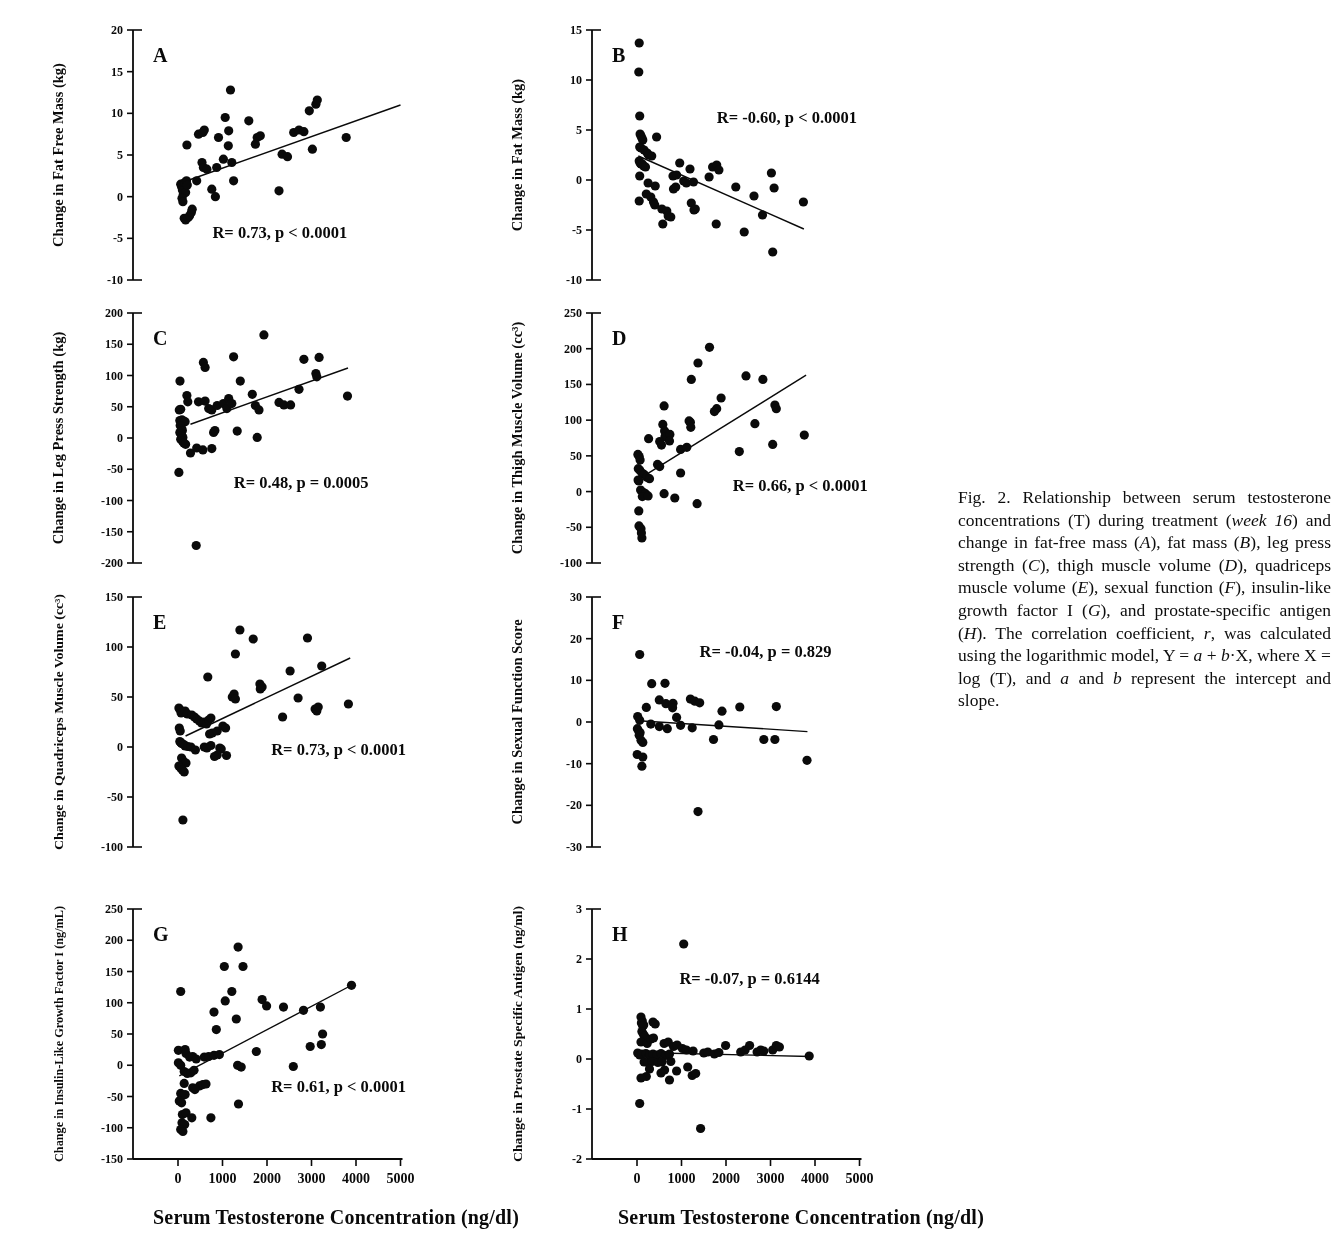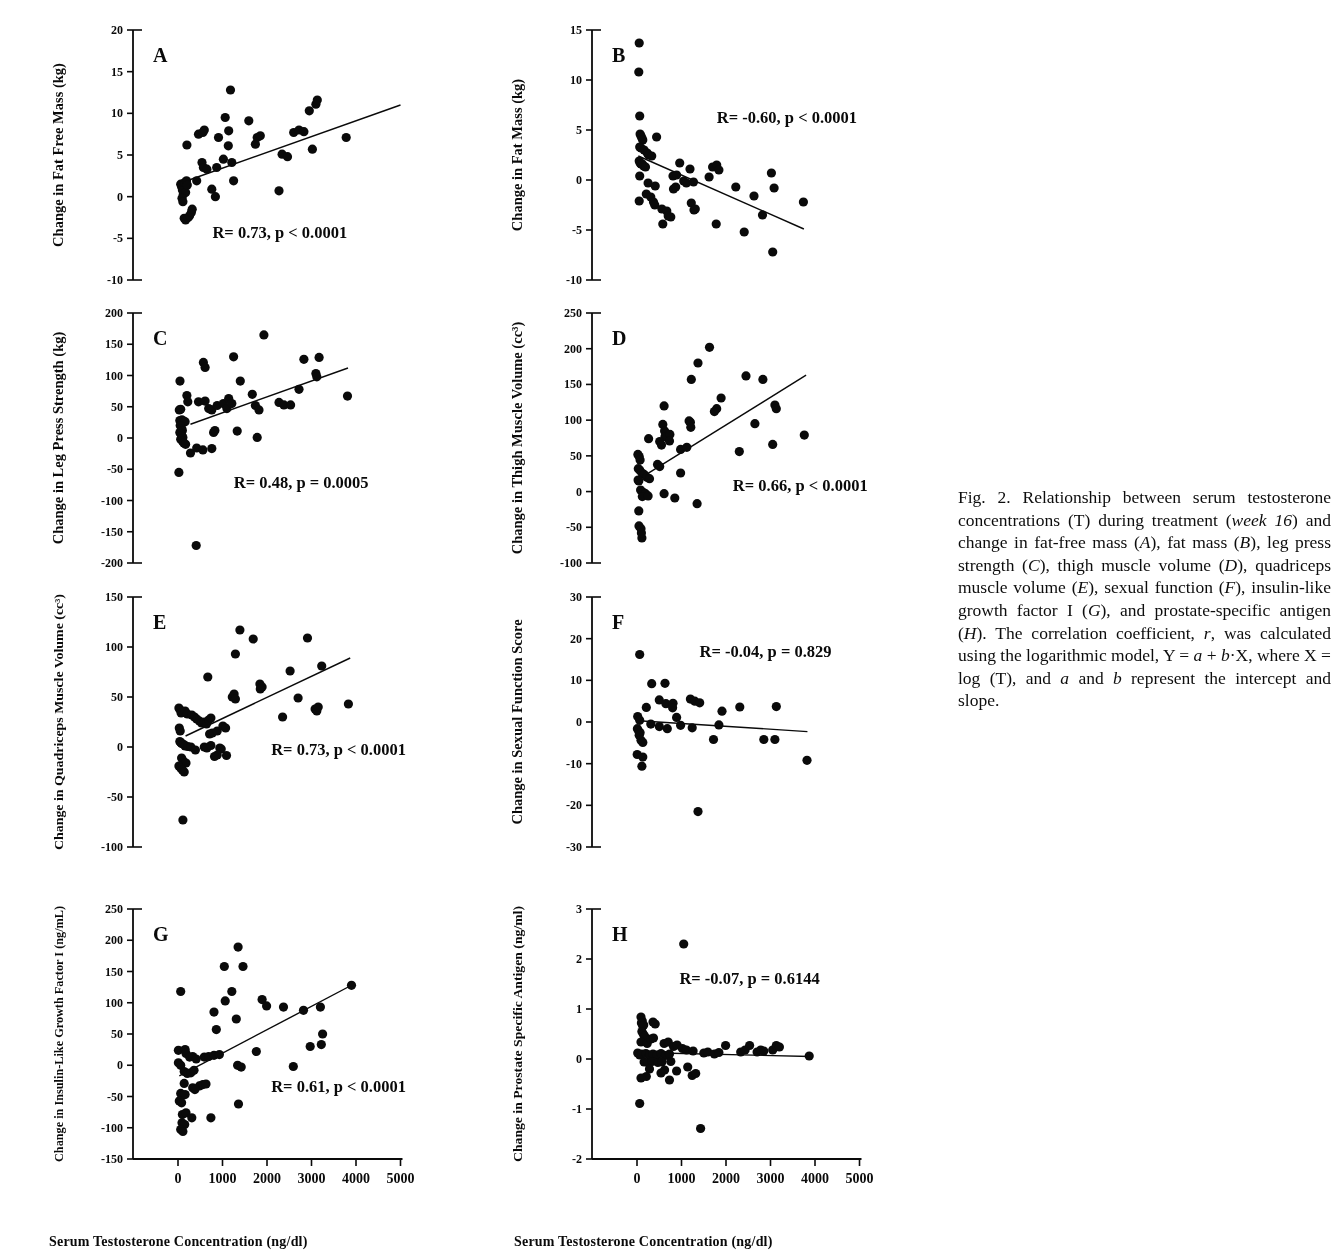--- a/index.html
+++ b/index.html
@@ -2,22 +2,22 @@
 <html><head>
 <meta charset="utf-8">
 <style>
   html,body{margin:0;padding:0;background:#ffffff;}
   .page{
     position:relative;width:1331px;height:1260px;background:#ffffff;
     font-family:"Liberation Serif","DejaVu Serif",serif;overflow:hidden;
   }
   svg.panel{position:absolute;overflow:visible;}
   .xtitle{
-    position:absolute;width:470px;text-align:left;
-    font-weight:bold;font-size:14px;color:#0a0a0a;letter-spacing:.2px;margin-top:28px;
+    position:absolute;width:470px;text-align:right;
+    font-weight:bold;font-size:20px;color:#0a0a0a;letter-spacing:.2px;
   }
   .caption{
     position:absolute;left:958px;top:486px;width:373px;
     font-size:17.5px;line-height:22.6px;color:#0d0d0d;text-align:justify;
   }
   .caption i{font-style:italic;}
 </style>
 </head>
 <body>
 

